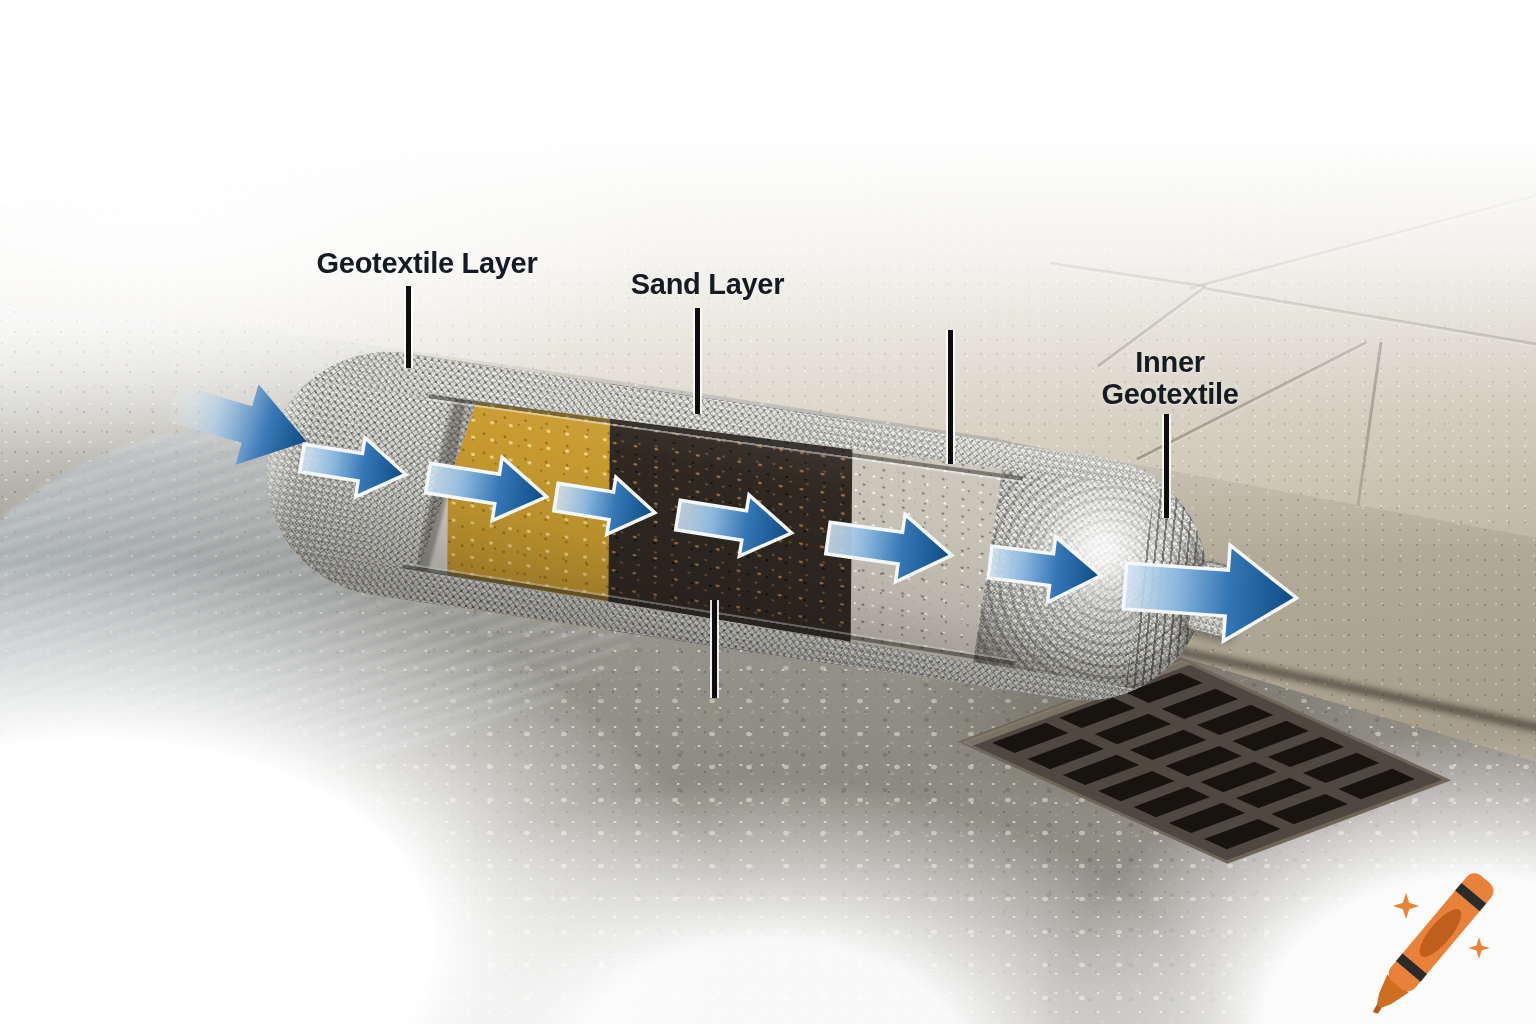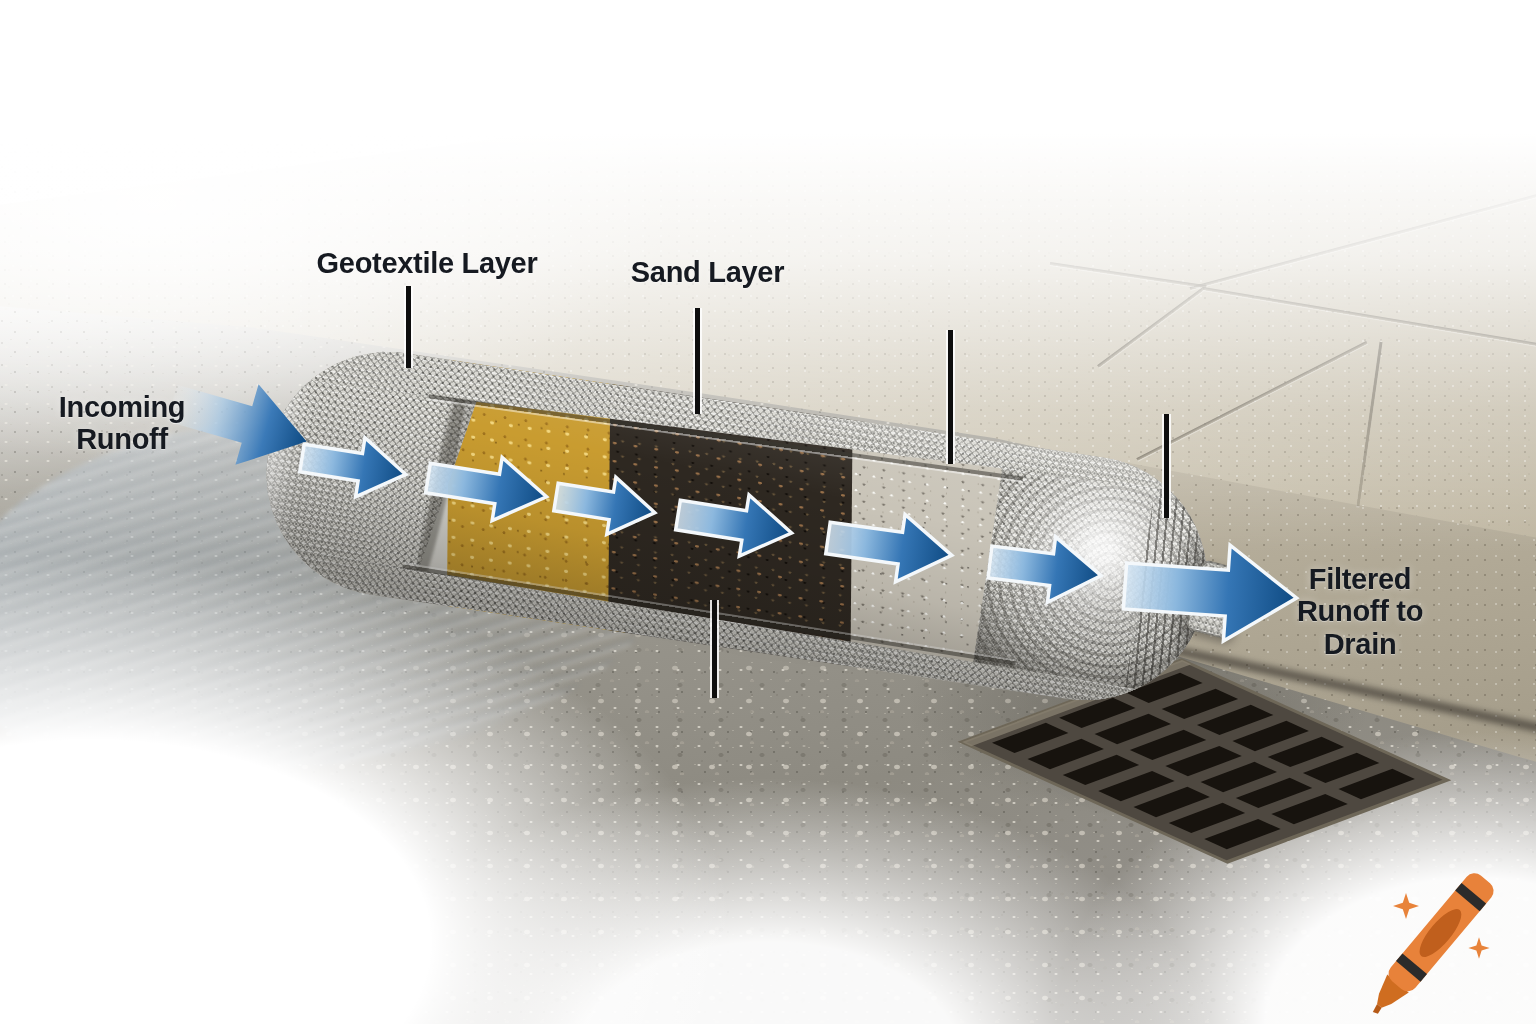--- a/index.html
+++ b/index.html
@@ -286,23 +286,22 @@
     </g>
   </svg>
 
   <div class="leader" style="left:404px; top:286px; height:82px;"></div>
   <div class="leader" style="left:693px; top:308px; height:106px;"></div>
   <div class="leader" style="left:946px; top:330px; height:134px;"></div>
   <div class="leader" style="left:1162px; top:414px; height:104px;"></div>
   <div class="leader" style="left:710px; top:600px; height:98px;"></div>
 
   <div class="lbl nowrap" style="left:297px; top:247px; width:260px;">Geotextile Layer</div>
-  <div class="lbl nowrap" style="left:620px; top:256px; width:175px;">Sand Layer</div>
-  <div class="lbl" style="left:38px; top:391px; width:168px;">Incoming Runoff</div>
-  <div class="lbl" style="left:1293px; top:563px; width:134px;">Filtered Runoff to Drain</div>
+  <div class="lbl nowrap" style="left:620px; top:268px; width:175px;">Sand Layer</div>
+  <div class="lbl" style="left:1085px; top:346px; width:170px;">Inner Geotextile</div>
 
   <svg class="watermark" width="170" height="170" viewBox="0 0 170 170">
     <g transform="translate(83,78) rotate(-50)">
       <path d="M-70,-14 L-70,14 L-90,8 L-99,3 L-99,-3 L-90,-8 Z" fill="#cf6d20"></path>
       <path d="M-99,3 L-99,-3 L-108,-1 L-106,4 Z" fill="#b65a17"></path>
       <rect x="-72" y="-16" width="138" height="32" rx="10" fill="#e8823a"></rect>
       <rect x="-54" y="-16" width="10" height="32" fill="#2b2b2b"></rect>
       <rect x="38" y="-16" width="10" height="32" fill="#2b2b2b"></rect>
       <ellipse cx="-4" cy="0" rx="30" ry="10.5" fill="#c05f1d"></ellipse>
     </g>

